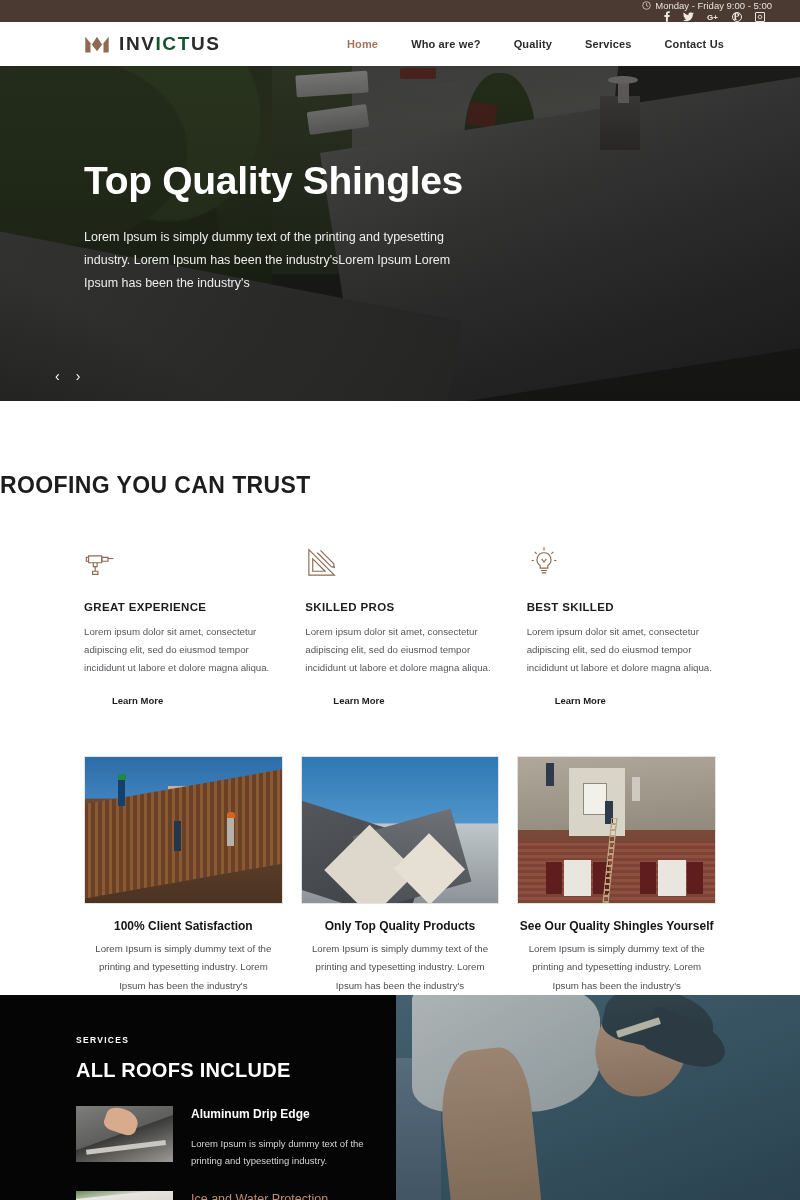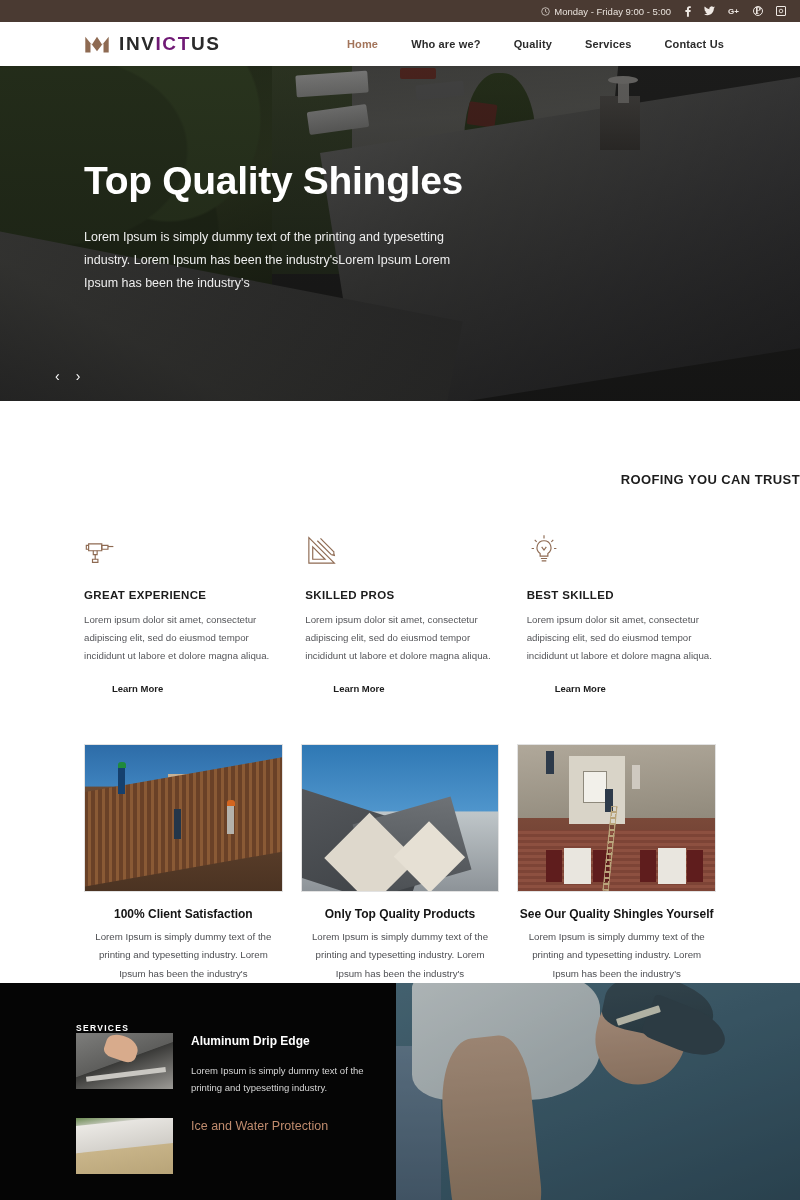--- a/index.html
+++ b/index.html
@@ -16,21 +16,21 @@
     height:22px; background:#4a3a32; display:flex; align-items:stretch;
     font-size:9.5px; color:#e9e2dc; position:relative; z-index:30;
   }
   .topbar-left{ display:flex; align-items:stretch; }
   .tb-call{
     background:#9d7d66; color:#ffffff; display:flex; align-items:center;
     padding:0 13px; font-size:9.5px; letter-spacing:.1px;
   }
   .tb-email{ display:flex; align-items:center; padding:0 14px; font-size:9.5px; }
   .topbar-right{
-    margin-left:auto; display:flex; align-items:center; gap:0; padding-right:14px;
+    margin-left:auto; display:flex; align-items:center; gap:0; padding-right:14px;flex-direction:column;
   }
   .tb-hours{ display:flex; align-items:center; gap:4px; font-size:9.5px; margin-right:14px; }
   .clock-ico{ width:9px; height:9px; display:inline-block; position:relative;}
   .social{ display:flex; align-items:center; gap:13px; }
   .social span{
     color:#efe9e4; font-size:10px; line-height:1; display:inline-flex;
     align-items:center; justify-content:center; cursor:pointer;
   }
   .sq-ico{
     width:10px;height:10px;border:1.4px solid #efe9e4;border-radius:1px;
@@ -46,21 +46,21 @@
   .nav{
     height:44px; background:#fff; display:flex; align-items:center;
     padding:0 76px 0 84px; position:relative; z-index:25;
     box-shadow:0 1px 2px rgba(0,0,0,.06);
   }
   .logo{ display:flex; align-items:center; gap:9px; }
   .logo-mark{ width:26px; height:20px; }
   .logo-text{
     font-size:19px; font-weight:bold; letter-spacing:1.6px; color:#2a2a2a;
   }
-  .logo-text .br{ color:#701a75; }
+  .logo-text .br{ color:#14532d; }
   .nav-links{ margin-left:auto; display:flex; align-items:center; gap:33px;text-align:center; }
   .nav-links a{
     text-decoration:none; color:#2b2b2b; font-size:11px; font-weight:bold;
     letter-spacing:.15px;
   }
   .nav-links a.active{ color:#a3745a; }
 
   
   .hero{
     height:335px; position:relative; overflow:hidden; background:#2b2b29;
@@ -162,21 +162,21 @@
   }
   .hero-arrows span{ cursor:pointer; line-height:1; }
 
   
   .about{ background:#fff; padding:58px 0 0; }
   .eyebrow{
     text-align:center; font-size:9px; letter-spacing:1.4px; color:#8d8d8d;
     font-weight:bold; text-transform:uppercase;
   }
   .about-title{
-    text-align:right; font-size:13px; font-weight:bold; color:#1d1d1d;
+    text-align:left; font-size:23px; font-weight:bold; color:#1d1d1d;
     letter-spacing:.4px; margin-top:13px;
   }
 
   .features{
     display:flex; gap:32px; padding:46px 84px 0; align-items:flex-start;
   }
   .feature{ flex:1; }
   .feat-icon{ height:36px; margin-bottom:20px; }
   .feat-title{
     font-size:11.5px; font-weight:bold; letter-spacing:.35px; color:#1c1c1c;
@@ -545,20 +545,21 @@
     <div class="sr-shirt"></div>
     <div class="sr-arm"></div>
     <div class="sr-head"></div>
     <div class="sr-cap"></div>
     <div class="sr-brim"></div>
     <div class="sr-cig"></div>
     <div class="sr-tint"></div>
   </div>
   <div class="svc-left">
     <div class="svc-eyebrow">SERVICES</div>
+    <div class="svc-title">ALL ROOFS INCLUDE</div>
 
     <div class="svc-item">
       <div class="svc-thumb st1">
         <div class="edge"></div>
           <div class="hand"></div>
       </div>
       <div class="svc-body">
         <div class="svc-item-title">Aluminum Drip Edge</div>
         <div class="svc-item-text">Lorem Ipsum is simply dummy text of the printing and typesetting industry.</div>
       </div>

